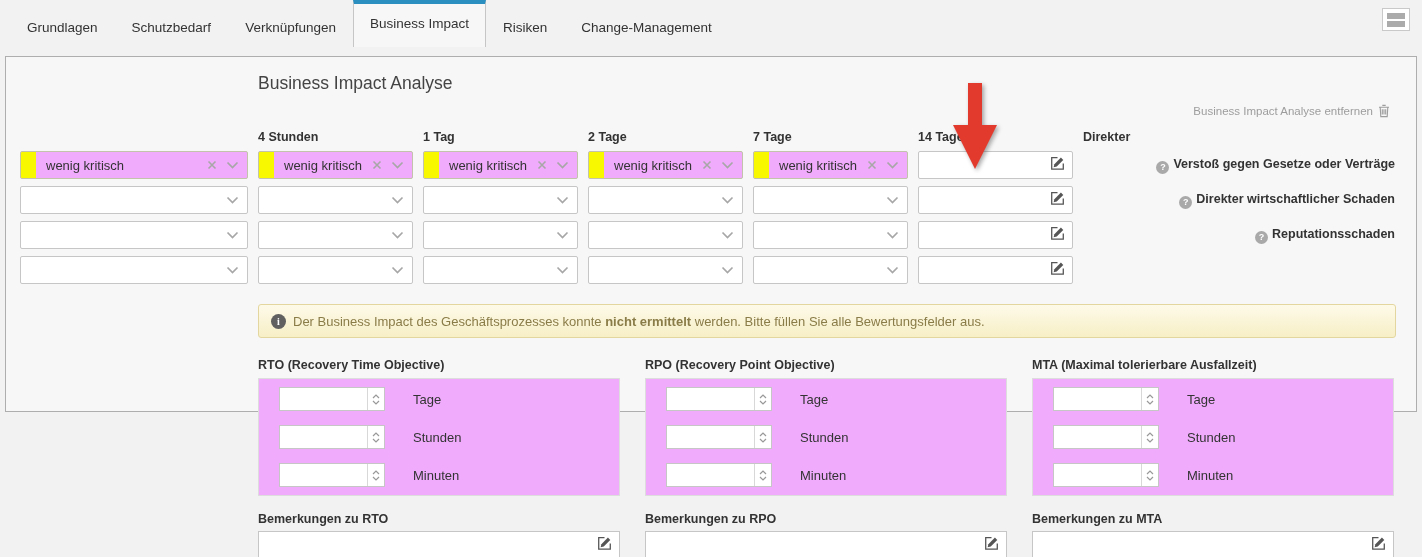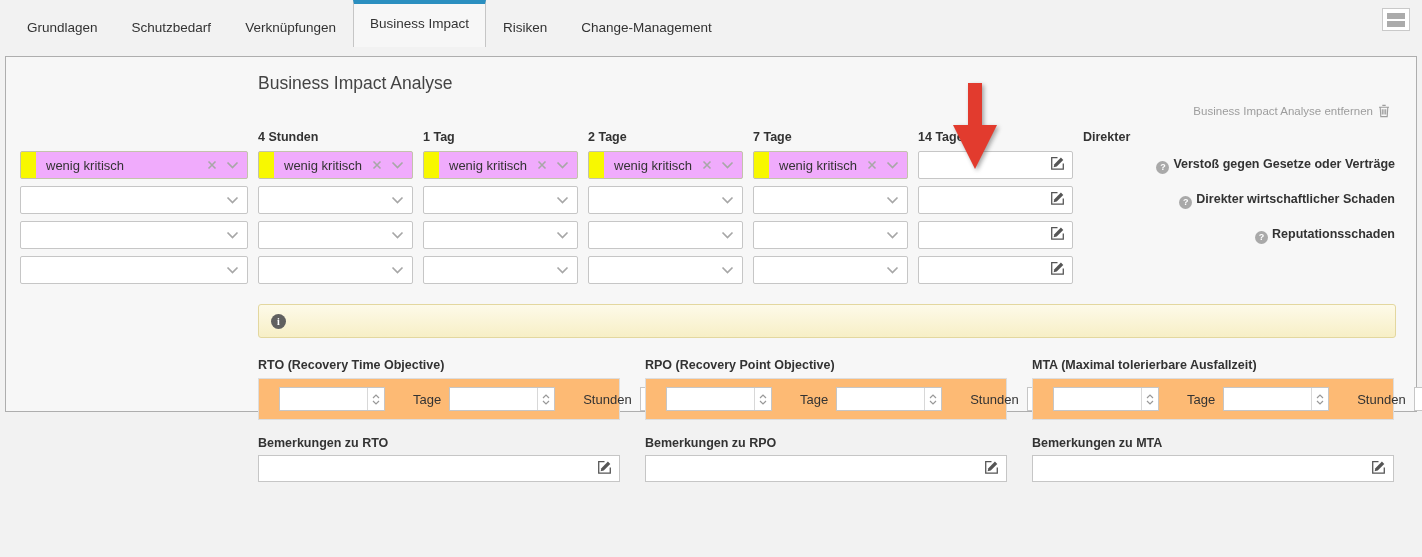--- a/index.html
+++ b/index.html
@@ -70,21 +70,21 @@
     color:#8a7c48; font-size:13px;
   }
   .info-icon {
     width:15px; height:15px; border-radius:50%; background:#606060; color:#fff;
     font-size:10px; font-weight:bold; display:inline-flex; align-items:center; justify-content:center;
     font-family:"Liberation Serif",serif; flex:none;
   }
   
   .obj-grid { display:grid; grid-template-columns:repeat(3,362px); column-gap:25px; margin:20px 0 0 238px; }
   .obj-title { font-weight:bold; font-size:12.5px; margin-bottom:6px; }
-  .obj-box { background:#fdba74; border:1px solid #ddd; padding:8px 0 8px 20px; display:flex; flex-direction:row; gap:8px; }
+  .obj-box { background:#f0abfc; border:1px solid #ddd; padding:8px 0 8px 20px; display:flex; flex-direction:column; gap:14px; }
   .spinrow { display:flex; align-items:center; gap:28px; height:24px; }
   .spin { display:flex; width:106px; height:24px; background:#fff; border:1px solid #c6c6c6; }
   .spin-field { flex:1; cursor:text; }
   .spin-btns { width:17px; border-left:1px solid #d8d8d8; display:flex; flex-direction:column;
                align-items:center; justify-content:center; gap:1px; cursor:pointer; }
   .unit { color:#333; }
   .obj-remark-label { font-weight:bold; font-size:12.5px; margin:16px 0 5px; }
   .obj-remark { height:27px; background:#fff; border:1px solid #c6c6c6; display:flex;
                 align-items:center; justify-content:flex-end; padding-right:7px; cursor:text; }
 </style>
@@ -339,20 +339,23 @@
           </svg></span>
     </div>
   </div>
 
   <svg class="arrow" width="46" height="86" viewBox="0 0 46 86">
     <polygon points="16,0 30,0 30,42 45,42 23,86 1,42 16,42" fill="#e23b2e"></polygon>
   </svg>
 
   <div class="infobar">
     <span class="info-icon">i</span>
+    <span>
+      <span>Der Business Impact des Geschäftsprozesses konnte </span><b>nicht ermittelt</b><span> werden. Bitte füllen Sie alle Bewertungsfelder aus.</span>
+    </span>
   </div>
 
   <div class="obj-grid">
 
     <div>
       <div class="obj-title">RTO (Recovery Time Objective)</div>
       <div class="obj-box">
         <div class="spinrow">
           <div class="spin">
               <div class="spin-field"></div>

